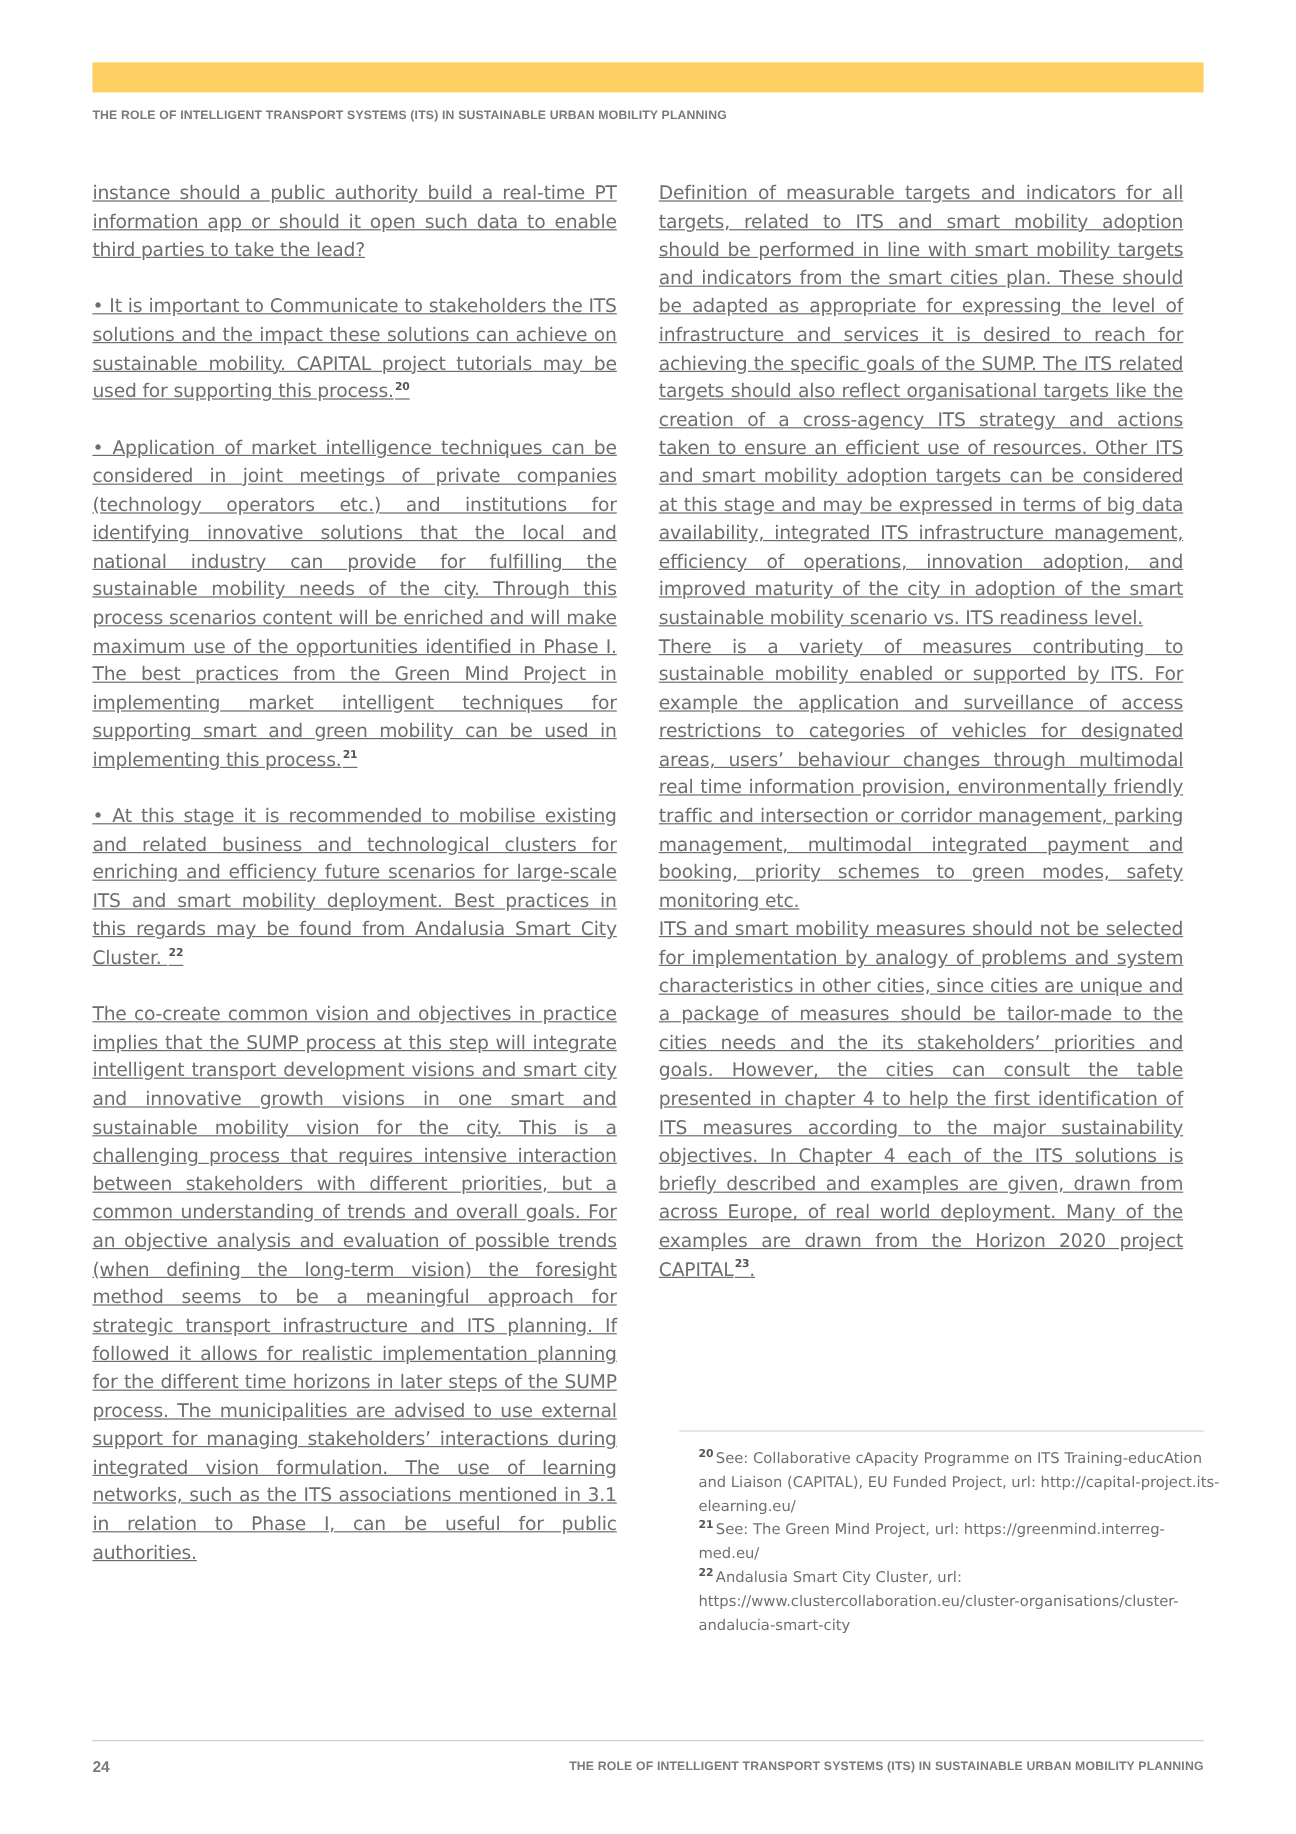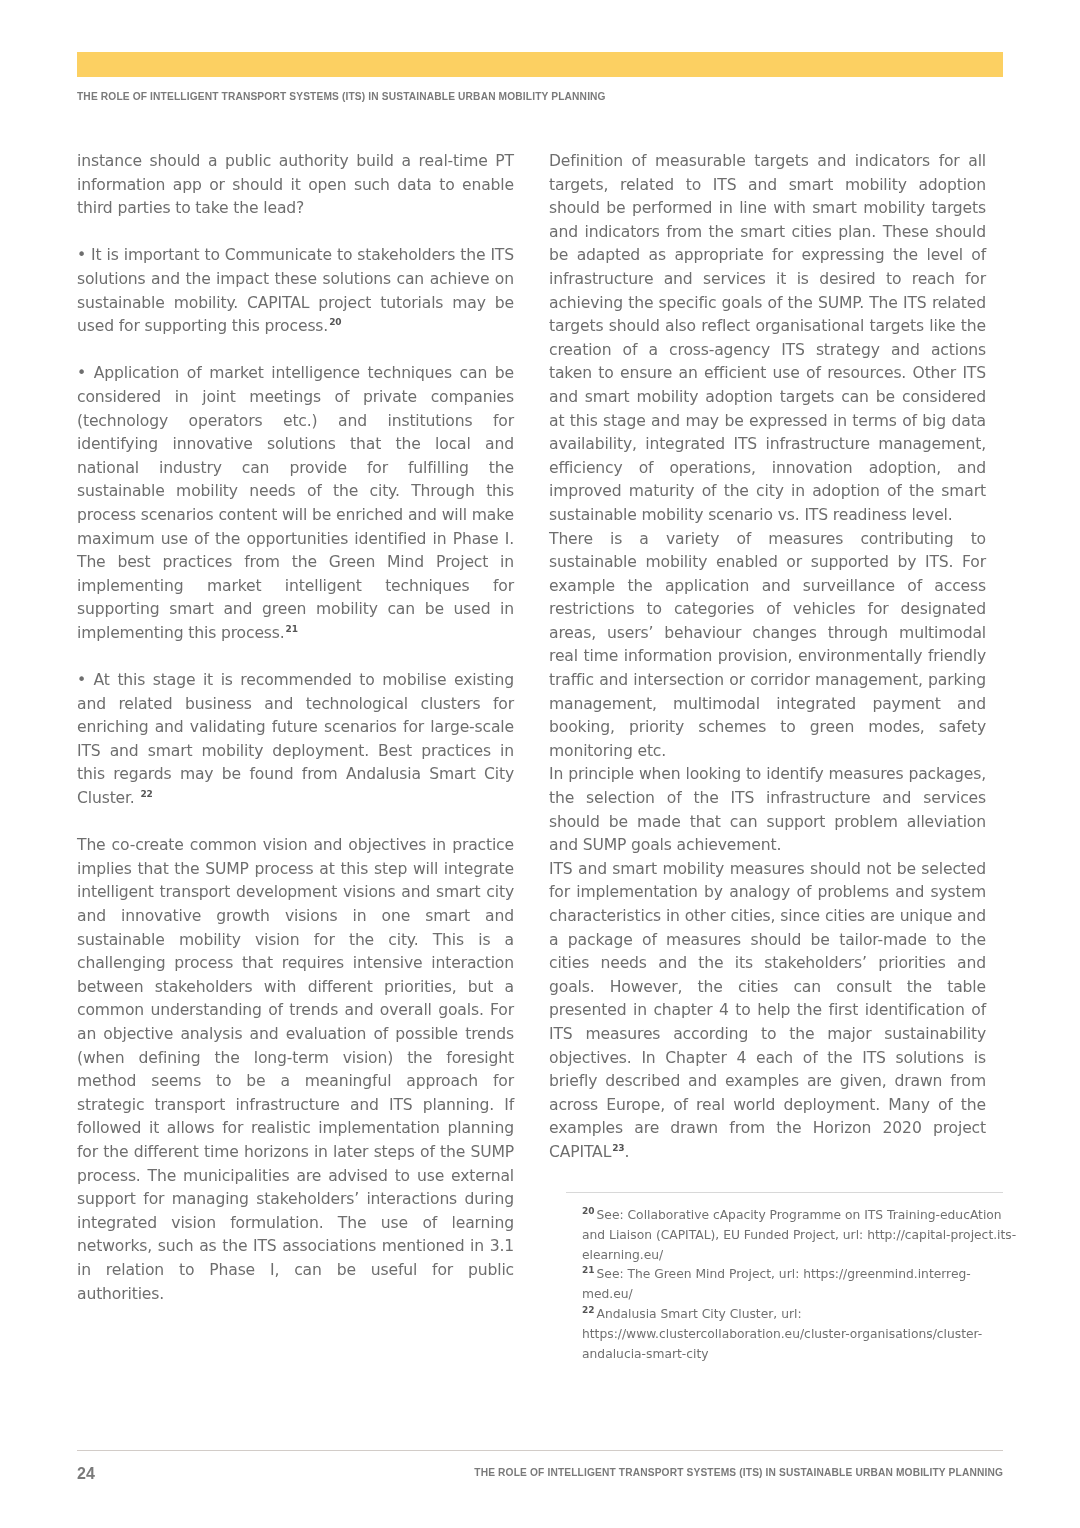--- a/index.html
+++ b/index.html
@@ -5,52 +5,51 @@
   html, body { margin: 0; padding: 0; background: #ffffff; }
   body { width: 1080px; height: 1528px; position: relative; overflow: hidden;
          font-family: "DejaVu Sans", sans-serif; color: #6b6b6b; }
   .topbar { position: absolute; left: 77px; top: 52px; width: 926px; height: 25px; background: #fcd062; }
   .running-head { position: absolute; left: 77px; top: 91px; font-family: "Liberation Sans", sans-serif;
          font-weight: bold; font-size: 10.2px; letter-spacing: 0.15px; color: #7a7a7a; white-space: nowrap; }
   .col { position: absolute; top: 150px; width: 437px; font-size: 15.6px; line-height: 23.6px;
          text-align: justify; color: #6e6e6e; letter-spacing: -0.15px; }
   .col.left { left: 77px; }
   .col.right { left: 538px; margin-left: 11px; }
-  .col p { margin: 0; }
+  .col p { margin: 0; text-decoration: underline; }
   .col p.gap { margin-bottom: 23.6px; }
   sup.fn { font-size: 9px; font-weight: bold; vertical-align: super; line-height: 0; color: #555; margin-left: 1px; }
   .fn-rule { position: absolute; left: 566px; top: 1192px; width: 437px; height: 1px; background: #d8d8d8; }
   .footnotes { position: absolute; left: 566px; top: 1206px; width: 437px; font-size: 12.3px;
          line-height: 19.8px; color: #707070; margin-left: 16px; }
   .footnotes .fn-item { margin: 0; }
   .footnotes .fn-num { font-weight: bold; font-size: 9px; vertical-align: super; line-height: 0; color: #555; margin-right: 2px; }
   .bottom-rule { position: absolute; left: 77px; top: 1450px; width: 926px; height: 1px; background: #d2ccc8; }
   .page-num { position: absolute; left: 77px; top: 1465px; font-family: "Liberation Sans", sans-serif;
-         font-weight: bold; font-size: 16px; color: #7a7a7a; }
+         font-weight: bold; font-size: 13px; color: #7a7a7a; }
   .running-foot { position: absolute; right: 77px; top: 1467px; font-family: "Liberation Sans", sans-serif;
          font-weight: bold; font-size: 10.2px; letter-spacing: 0.15px; color: #7a7a7a; white-space: nowrap; }
 </style>
 </head>
 <body>
 
 <div class="topbar"></div>
 <div class="running-head">THE ROLE OF INTELLIGENT TRANSPORT SYSTEMS (ITS) IN SUSTAINABLE URBAN MOBILITY PLANNING</div>
 
 <div class="col left">
   <p class="gap"><span>instance should a public authority build a real-time PT information app or should it open such data to enable third parties to take the lead?</span></p>
   <p class="gap"><span>• It is important to Communicate to stakeholders the ITS solutions and the impact these solutions can achieve on sustainable mobility. CAPITAL project tutorials may be used for supporting this process.</span><sup class="fn">20</sup></p>
   <p class="gap"><span>• Application of market intelligence techniques can be considered in joint meetings of private companies (technology operators etc.) and institutions for identifying innovative solutions that the local and national industry can provide for fulfilling the sustainable mobility needs of the city. Through this process scenarios content will be enriched and will make maximum use of the opportunities identified in Phase I. The best practices from the Green Mind Project in implementing market intelligent techniques for supporting smart and green mobility can be used in implementing this process.</span><sup class="fn">21</sup></p>
-  <p class="gap"><span>• At this stage it is recommended to mobilise existing and related business and technological clusters for enriching and validating future scenarios for large-scale ITS and smart mobility deployment. Best practices in this regards may be found from Andalusia Smart City Cluster. </span><sup class="fn">22</sup></p>
+  <p class="gap"><span>• At this stage it is recommended to mobilise existing and related business and technological clusters for enriching and efficiency future scenarios for large-scale ITS and smart mobility deployment. Best practices in this regards may be found from Andalusia Smart City Cluster. </span><sup class="fn">22</sup></p>
   <p><span>The co-create common vision and objectives in practice implies that the SUMP process at this step will integrate intelligent transport development visions and smart city and innovative growth visions in one smart and sustainable mobility vision for the city.  This is a challenging process that requires intensive interaction between stakeholders with different priorities, but a common understanding of trends and overall goals. For an objective analysis and evaluation of possible trends (when defining the long-term vision) the foresight method seems to be a meaningful approach for strategic transport infrastructure and ITS planning. If followed it allows for realistic implementation planning for the different time horizons in later steps of the SUMP process. The municipalities are advised to use external support for managing stakeholders’ interactions during integrated vision formulation. The use of learning networks, such as the ITS associations mentioned in 3.1 in relation to Phase I, can be useful for public authorities.</span></p>
 </div>
 
 <div class="col right">
   <p><span>Definition of measurable targets and indicators for all targets, related to ITS and smart mobility adoption should be performed in line with smart mobility targets and indicators from the smart cities plan. These should be adapted as appropriate for expressing the level of infrastructure and services it is desired to reach for achieving the specific goals of the SUMP. The ITS related targets should also reflect organisational targets like the creation of a cross-agency ITS strategy and actions taken to ensure an efficient use of resources. Other ITS and smart mobility adoption targets can be considered at this stage and may be expressed in terms of big data availability, integrated ITS infrastructure management, efficiency of operations, innovation adoption, and improved maturity of the city in adoption of the smart sustainable mobility scenario vs. ITS readiness level.</span></p>
   <p><span>There is a variety of measures contributing to sustainable mobility enabled or supported by ITS. For example the application and surveillance of access restrictions to categories of vehicles for designated areas, users’ behaviour changes through multimodal real time information provision, environmentally friendly traffic and intersection or corridor management, parking management, multimodal integrated payment and booking, priority schemes to green modes, safety monitoring etc.</span></p>
-  <p><span>In principle when looking to identify measures packages, the selection of the ITS infrastructure and services should be made that can support problem alleviation and SUMP goals achievement.</span></p>
   <p><span>ITS and smart mobility measures should not be selected for implementation by analogy of problems and system characteristics in other cities, since cities are unique and a package of measures should be tailor-made to the cities needs and the its stakeholders’ priorities and goals.  However, the cities can consult the table presented in chapter 4 to help the first identification of ITS measures according to the major sustainability objectives. In Chapter 4 each of the ITS solutions is briefly described and examples are given, drawn from across Europe, of real world deployment. Many of the examples are drawn from the Horizon 2020 project CAPITAL</span><sup class="fn">23</sup><span>.</span></p>
 </div>
 
 <div class="fn-rule"></div>
 <div class="footnotes">
   <p class="fn-item"><span class="fn-num">20</span><span>See: Collaborative cApacity Programme on ITS Training-educAtion and Liaison (CAPITAL), EU Funded Project, url: http://capital-project.its-elearning.eu/</span></p>
   <p class="fn-item"><span class="fn-num">21</span><span>See: The Green Mind Project, url: https://greenmind.interreg-med.eu/</span></p>
   <p class="fn-item"><span class="fn-num">22</span><span>Andalusia Smart City Cluster, url: https://www.clustercollaboration.eu/cluster-organisations/cluster-andalucia-smart-city</span></p>
 </div>
 

